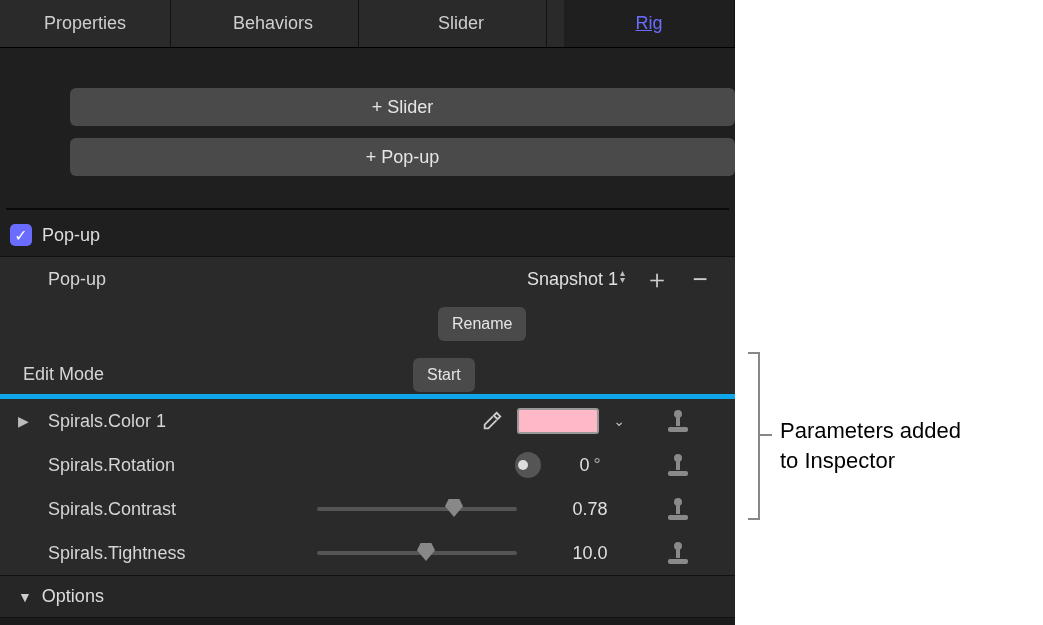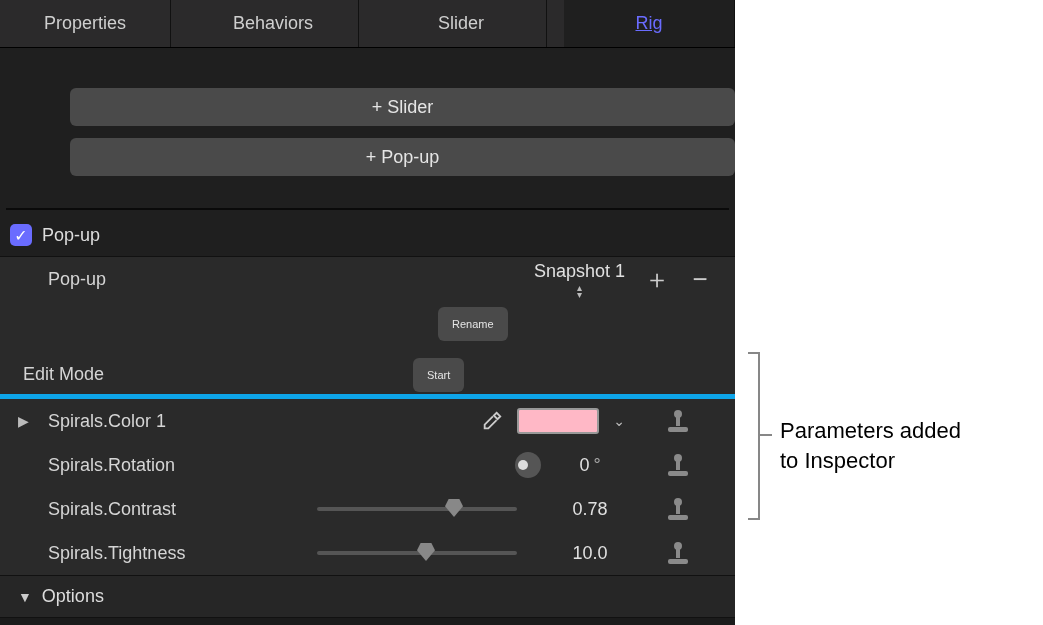--- a/index.html
+++ b/index.html
@@ -5,34 +5,34 @@
   * { box-sizing: border-box; margin: 0; padding: 0; font-family: -apple-system, "Helvetica Neue", Arial, sans-serif; }
   body { background: #fff; width: 1043px; height: 625px; position: relative; }
   .panel { width: 735px; background: #1f1f1f; color: #ddd; font-size: 18px; }
   
   .tabs { display: flex; height: 48px; background: #2b2a2b; border-bottom: 1px solid #000; gap: 17px; }
   .tab { flex: 1; display: flex; align-items: center; justify-content: center; color: #cfcfcf; border-right: 1px solid #111; cursor: pointer; }
   .tab.active { background: #1f1f1f; color: #6a6cff; font-weight: 500; text-decoration: underline; }
   
   .addrow { display: flex; gap: 12px; padding: 40px 0 20px 70px; flex-direction: column; }
   .pillbtn { background: #4a4a4a; color: #e5e5e5; border: none; border-radius: 6px; height: 38px; padding: 0 24px; font-size: 18px; cursor: pointer; }
-  .pillbtn.small { height: 34px; padding: 0 14px; font-size: 11px; }
+  .pillbtn.small { height: 34px; padding: 0 14px; font-size: 16px; }
   .divider { height: 2px; background: #0a0a0a; margin: 12px 6px 0 6px; }
   
   .sechead { display: flex; align-items: center; gap: 10px; padding: 14px 10px 10px 10px; }
   .chk { width: 22px; height: 22px; border-radius: 5px; background: #6a6cff; display: flex; align-items: center; justify-content: center; color: #fff; font-size: 16px; cursor: pointer; }
   
   .paramgroup { background: #2a2a2a; border-top: 1px solid #111; border-bottom: 1px solid #111; }
   .row { display: flex; align-items: center; height: 44px; padding: 0 12px 0 48px; position: relative; }
   .row.sep { border-bottom: 5px solid #0ea5e9; padding-left: 23px; }
   .row .label { flex: 0 0 250px; color: #d5d5d5; }
   .row .ctrl { flex: 1; display: flex; align-items: center; justify-content: flex-end; gap: 14px; padding-right: 8px; }
   .row .trail { flex: 0 0 90px; display: flex; align-items: center; justify-content: center; gap: 20px; color: #bbb; }
   .disclose { position: absolute; left: 18px; color: #bbb; font-size: 14px; cursor: pointer; user-select:none;}
-  .popupval { color: #e0e0e0; display:inline-flex; align-items:center; gap:2px;flex-direction:column;}
+  .popupval { color: #e0e0e0; display:inline-flex; align-items:flex-start; gap:2px;}
   .updown { display:inline-flex; flex-direction:column; line-height:7px; font-size:10px; color:#bbb;}
   .plus, .minus { font-size: 26px; color: #ccc; cursor: pointer; width: 24px; text-align:center;}
   .rename-row { display:flex; align-items:center; justify-content:flex-start; padding: 6px 0 14px 0; }
   .rename-row .spacer { flex: 0 0 438px; }
   
   .eyedrop { width:22px; height:22px; display:inline-block; color:#ccc; cursor:pointer;}
   .colorwell { width: 82px; height: 26px; border: 2px solid #999; border-radius: 3px; background: #ffc0cb; cursor:pointer;}
   .chev { color:#bbb; font-size:14px; cursor:pointer;}
   .joy { width:20px; height:22px; position:relative; display:inline-block;}
   .joy::before{content:"";position:absolute;left:6px;top:0;width:8px;height:8px;border-radius:50%;background:#8a8a8a;}

